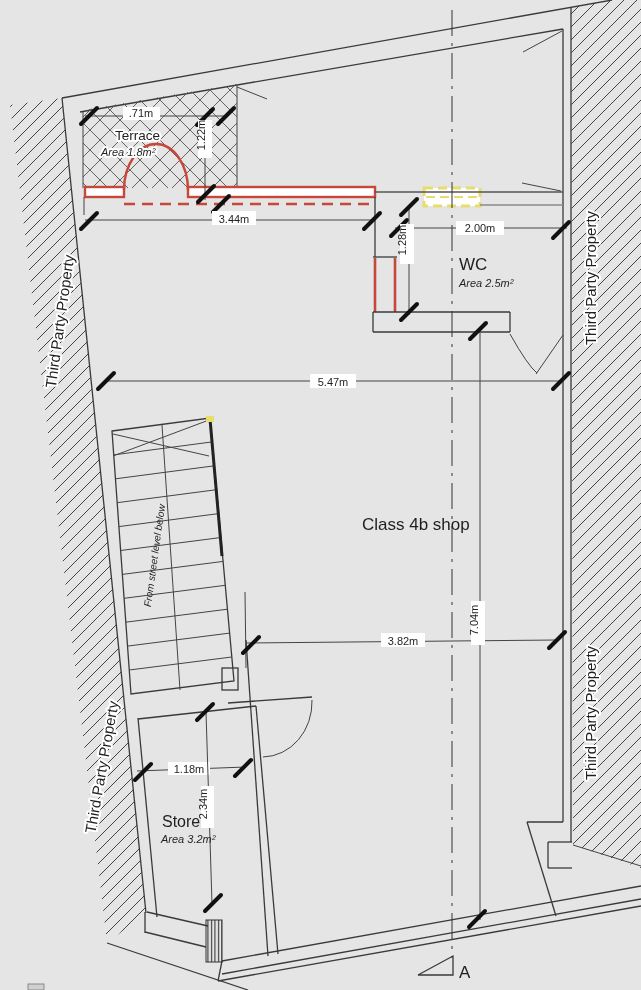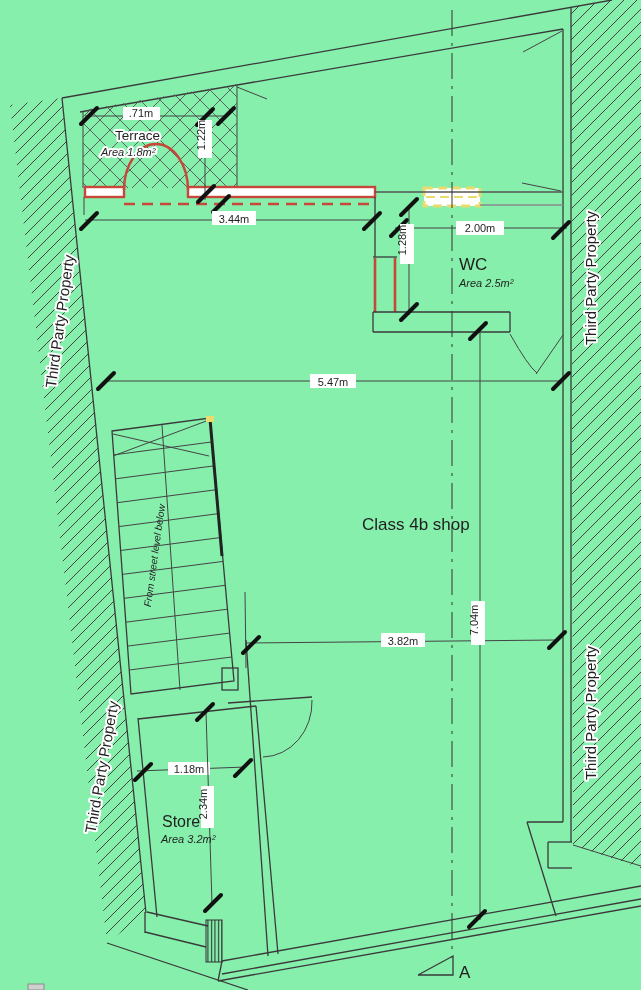--- a/index.html
+++ b/index.html
@@ -1,16 +1,16 @@
 <!DOCTYPE html>
 <html><head>
 <meta charset="utf-8">
 <style>
   html,body{margin:0;padding:0;background:#fff;}
-  .sheet{position:relative;width:641px;height:990px;background:#86efac;overflow:hidden;
+  .sheet{position:relative;width:641px;height:990px;background:#e5e5e5;overflow:hidden;
          font-family:"Liberation Sans", sans-serif;}
   svg{display:block}
   text{fill:#1f1f1f;}
   .halo{paint-order:stroke;stroke:#ffffff;stroke-width:4px;stroke-linejoin:round;}
   .dimtxt{font-size:11px;}
   .areatxt{font-size:11px;font-style:italic;}
   .tick{stroke:#111;stroke-width:4;stroke-linecap:round;}
   .thin{stroke:#444;stroke-width:1;fill:none;}
   .wall{stroke:#3a3a3a;stroke-width:1.3;fill:none;}
   .boundary{font-size:15px;}

